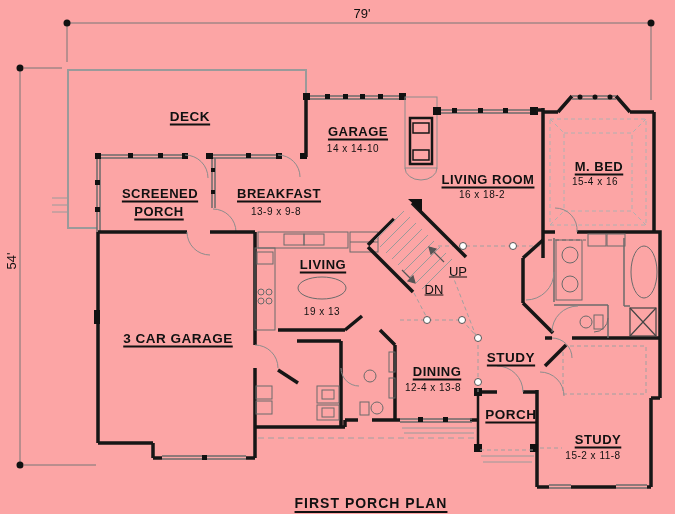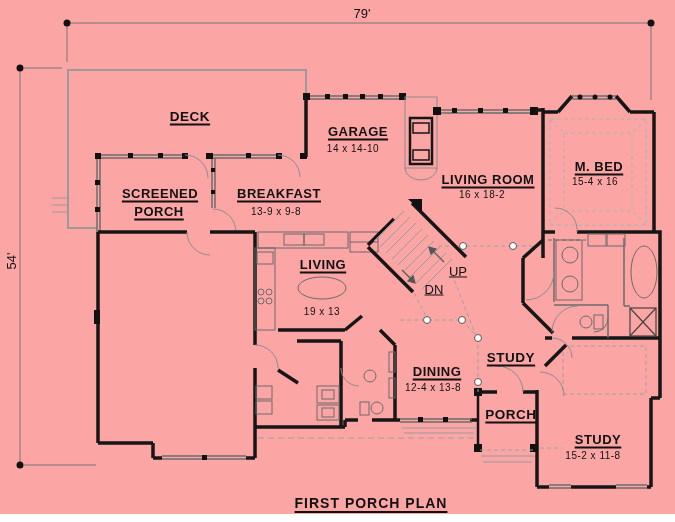--- a/index.html
+++ b/index.html
@@ -321,20 +321,21 @@
 
 <div class="lbl room-label" style="left:156px;top:193px">SCREENED</div>
 <div class="lbl room-label" style="left:155px;top:211px">PORCH</div>
 
 <div class="lbl room-label" style="left:275px;top:193px">BREAKFAST</div>
 <div class="lbl room-dims" style="left:276px;top:211px">13-9 x 9-8</div>
 
 <div class="lbl room-label" style="left:319px;top:264px">LIVING</div>
 <div class="lbl room-dims" style="left:322px;top:311px">19 x 13</div>
 
+<div class="lbl room-label big" style="left:174px;top:338px">3 CAR GARAGE</div>
 
 <div class="lbl room-label" style="left:433px;top:371px">DINING</div>
 <div class="lbl room-dims" style="left:433px;top:387px">12-4 x 13-8</div>
 
 <div class="lbl room-label big" style="left:507px;top:357px">STUDY</div>
 
 <div class="lbl room-label big" style="left:507px;top:414px">PORCH</div>
 
 <div class="lbl room-label" style="left:594px;top:439px">STUDY</div>
 <div class="lbl room-dims" style="left:593px;top:455px">15-2 x 11-8</div>

